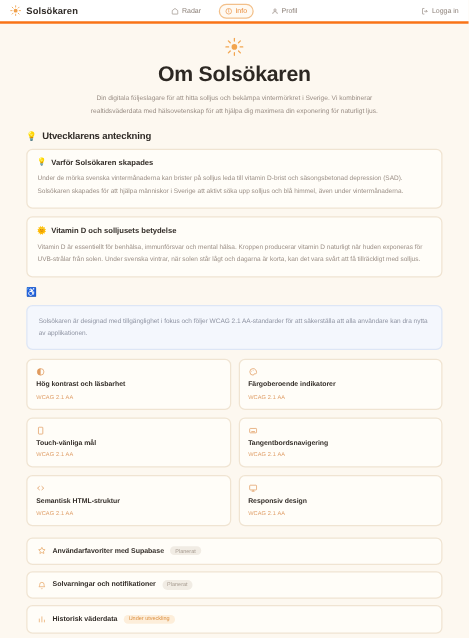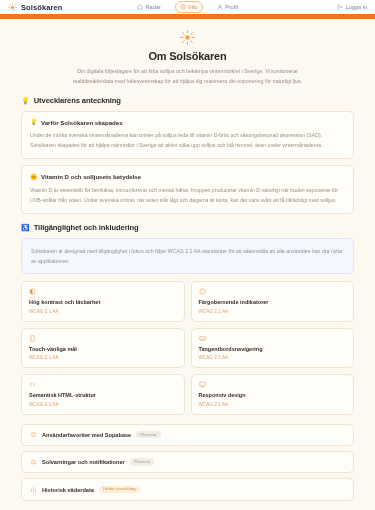--- a/index.html
+++ b/index.html
@@ -9,21 +9,21 @@
     background: #fdf8f0;
     color: #3d3530;
     overflow: hidden;
   }
   body { position: relative; }
 
   
   .topbar {
     height: 19px;
     background: #ffffff;
-    border-bottom: 5px solid #f97316;
+    border-bottom: 2px solid #f97316;
     display: flex;
     align-items: center;
     padding: 0 8px;
     position: relative;
   }
   .brand { display: flex; align-items: center; gap: 4px; }
   .brand-mark { width: 9px; height: 9px; display: block; }
   .brand-name {
     font-size: 7.5px; font-weight: bold; letter-spacing: .1px; color: #2f2a26;
   }
@@ -52,31 +52,31 @@
     font-size: 5.6px; color: #8d8179; white-space: nowrap;
   }
 
   
   .page { padding: 0 0 6px; }
 
   
   .hero { text-align: center; padding: 11px 58px 9px; }
   .hero-sun { width: 15px; height: 15px; display: block; margin: 0 auto 5px; }
   .hero-title {
-    font-size: 11px; font-weight: bold; color: #2d2823;
+    font-size: 17px; font-weight: bold; color: #2d2823;
     letter-spacing: -.2px; margin-bottom: 5px;
   }
   .hero-sub {
     font-size: 5.3px; line-height: 1.85; color: #9a8e85;
   }
 
   
   .section { padding: 0 21px; margin-bottom: 9px; }
   .section-head {
-    display: flex; align-items: center; gap: 4px; margin-bottom: 6px;
+    display: flex; align-items: flex-end; gap: 4px; margin-bottom: 6px;
   }
   .section-emoji { font-size: 7px; line-height: 1; }
   .section-title {
     font-size: 7.6px; font-weight: bold; color: #2f2a26; letter-spacing: -.1px;
   }
 
   
   .card {
     background: #fffdf8;
     border: 1px solid #f0e4d2;
@@ -232,21 +232,20 @@
         <span class="card-emoji">🌞</span>
         <span class="card-title">Vitamin D och solljusets betydelse</span>
       </div>
       <div class="card-body">Vitamin D är essentiellt för benhälsa, immunförsvar och mental hälsa. Kroppen producerar vitamin D naturligt när huden exponeras för UVB-strålar från solen. Under svenska vintrar, när solen står lågt och dagarna är korta, kan det vara svårt att få tillräckligt med solljus.</div>
     </div>
   </div>
 
   <div class="section">
     <div class="section-head">
       <span class="section-emoji">♿</span>
-      <span class="section-title">Tillgänglighet och inkludering</span>
     </div>
 
     <div class="a11y-note">Solsökaren är designad med tillgänglighet i fokus och följer WCAG 2.1 AA-standarder för att säkerställa att alla användare kan dra nytta av applikationen.</div>
 
     <div class="grid">
       <div class="wcag">
         <svg class="wcag-ico" viewBox="0 0 24 24" fill="none" stroke="#e09a5e" stroke-width="2">
           <circle cx="12" cy="12" r="9"></circle>
             <path d="M12 3a9 9 0 0 0 0 18z" fill="#e09a5e" stroke="none"></path>
         </svg>

